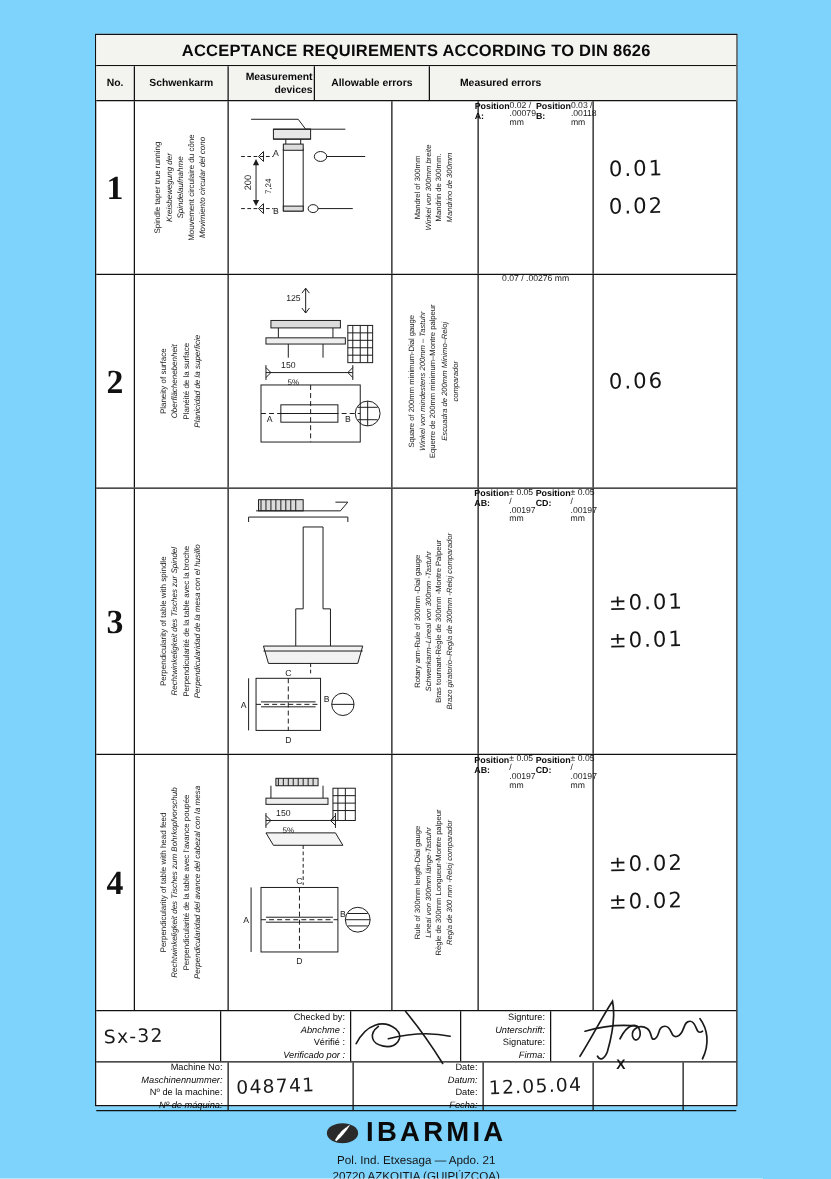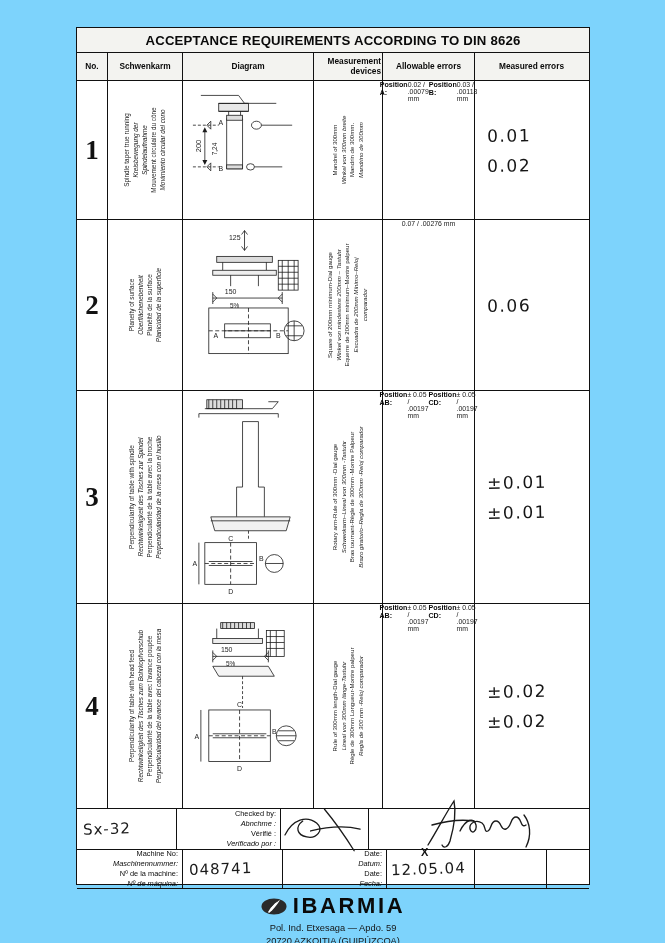--- a/index.html
+++ b/index.html
@@ -194,21 +194,20 @@
 <div id="page">
   <div class="sheet">
 
     <div class="title-bar">
       <span>ACCEPTANCE REQUIREMENTS ACCORDING TO DIN 8626</span>
     </div>
 
     <div class="col-head">
       <div class="c-no">No.</div>
       <div class="c-meas">Schwenkarm</div>
-      <div class="c-diag">Diagram</div>
       <div class="c-dev">Measurement devices</div>
       <div class="c-allow">Allowable errors</div>
       <div class="c-err">Measured errors</div>
     </div>
 
     <div class="row r1">
       <div class="cell-no">1</div>
 
       <div class="cell-meas">
         <div class="vtext">
@@ -484,20 +483,26 @@
       </div>
       <div class="val-cell2">
         <svg class="check-svg" viewBox="0 0 88 50">
           <g stroke="#1a1a1a" fill="none" stroke-width="1.3" stroke-linecap="round">
             <path d="M4 30 C12 14, 26 10, 36 18 C44 25, 36 34, 26 32 C16 30, 14 22, 22 16"></path>
             <path d="M30 26 C46 22, 62 20, 80 24"></path>
             <path d="M44 4 C54 16, 64 30, 74 46"></path>
           </g>
         </svg>
       </div>
+      <div class="lbl-cell3">
+        <span class="l">Signture:</span>
+        <span class="l it">Unterschrift:</span>
+        <span class="l">Signature:</span>
+        <span class="l it">Firma:</span>
+      </div>
       <div class="val-cell3">
         <svg class="sig-svg" viewBox="0 0 118 56">
           <g stroke="#1a1a1a" fill="none" stroke-width="1.35" stroke-linecap="round">
             <path d="M8 50 C18 34, 26 18, 34 6 C36 16, 34 32, 30 46 C28 52, 24 54, 22 50"></path>
             <path d="M12 30 C26 26, 40 24, 54 26"></path>
             <path d="M40 36 C46 24, 54 22, 56 30 C57 36, 52 40, 50 34 C49 28, 56 24, 62 28 C66 31, 64 38, 68 36 C72 34, 70 26, 76 26 C82 26, 80 36, 86 34 C92 32, 90 22, 96 22 C102 22, 100 34, 106 30"></path>
             <path d="M104 20 C110 28, 112 40, 106 52"></path>
           </g>
         </svg>
         <span class="x-mark">X</span>
@@ -531,19 +536,19 @@
       <div class="logo-line">
         <span class="logo-mark">
           <svg viewBox="0 0 26 17" width="26" height="17">
             <ellipse cx="13" cy="8.5" rx="12.5" ry="8" fill="#2a2a2a"></ellipse>
             <path d="M7 14 C10 9, 14 4, 19 2 C16 7, 12 12, 8 15 Z" fill="#ffffff"></path>
             <path d="M10 9 C12 6, 15 4, 17 3" stroke="#2a2a2a" stroke-width="0.7" fill="none"></path>
           </svg>
         </span>
         <span class="logo-name">IBARMIA</span>
       </div>
-      <div class="addr">Pol. Ind. Etxesaga — Apdo. 59</div>
+      <div class="addr">Pol. Ind. Etxesaga — Apdo. 21</div>
       <div class="addr">20720 AZKOITIA (GUIPÚZCOA)</div>
 
     </div>
 
   </div>
 </div>
 
 </body></html>

